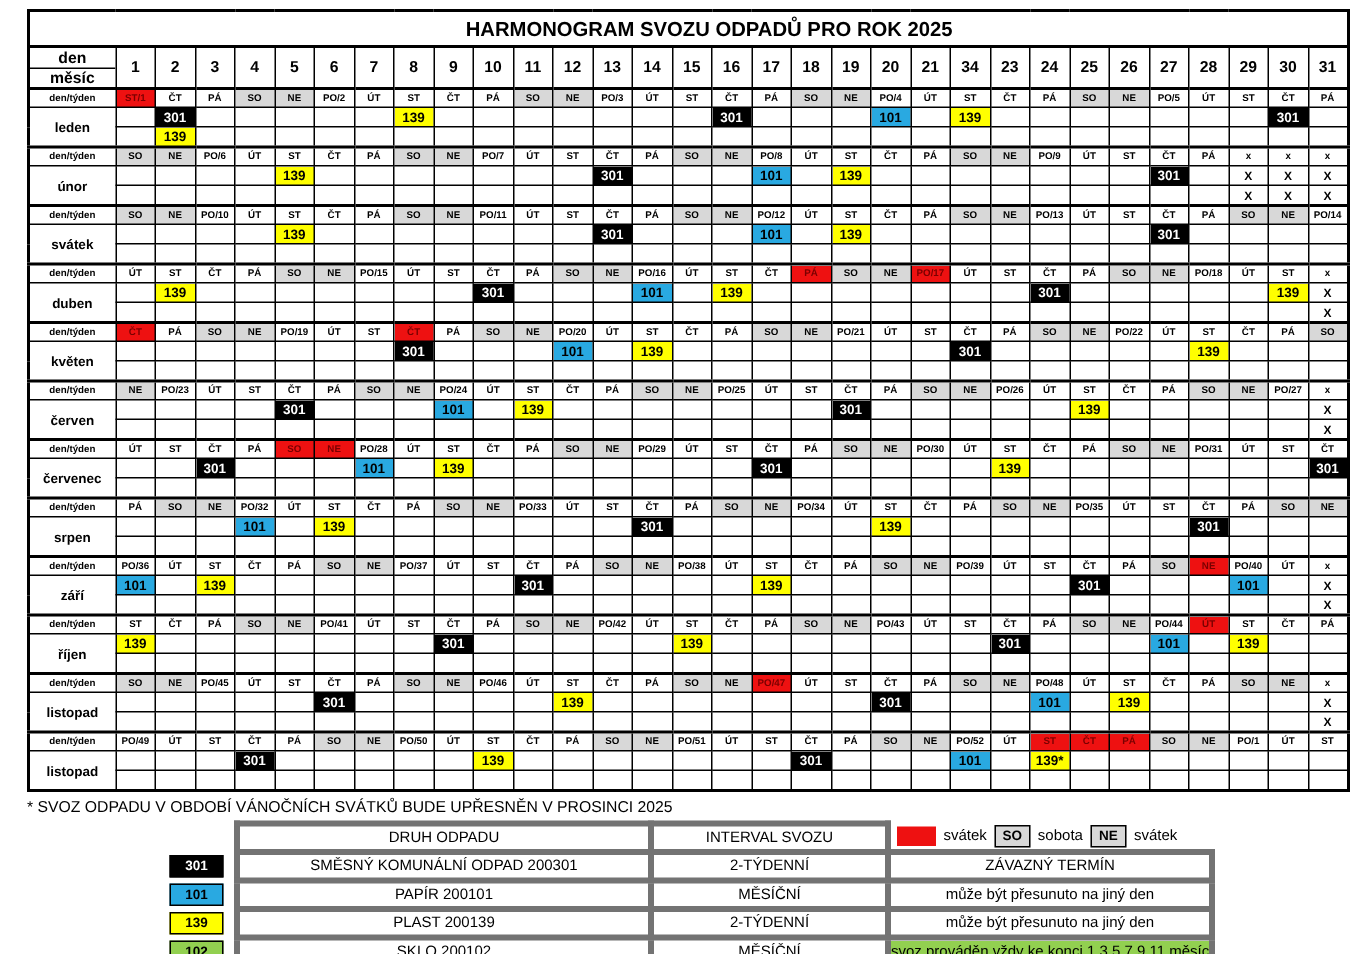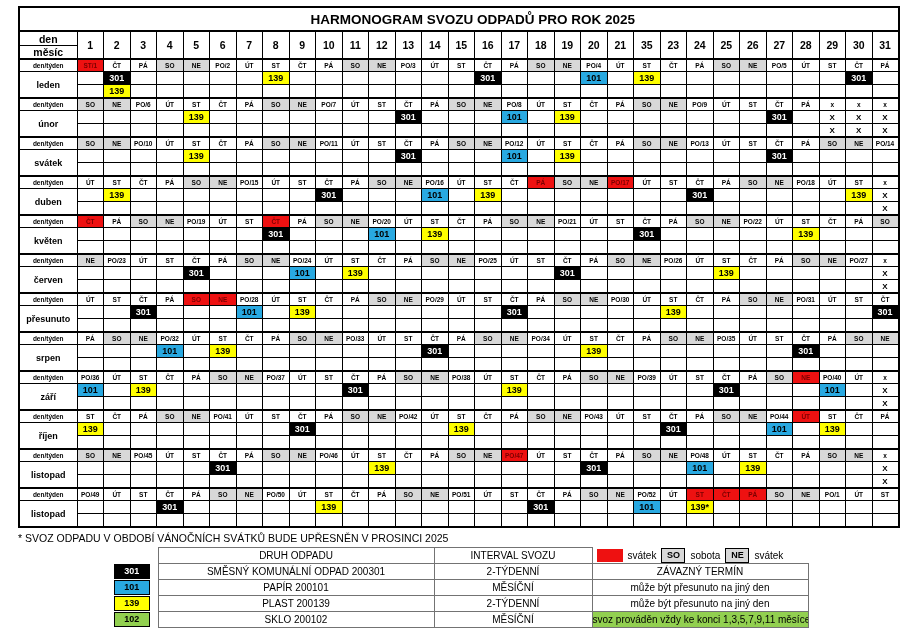--- a/index.html
+++ b/index.html
@@ -18,21 +18,21 @@
   .datarow td{height:12px;font-size:9px;font-weight:bold;}
   .monthcell{font-size:11px;font-weight:bold;}
   td.g{background:var(--gray,#d8d8d8);}
   td.r{background:var(--red,#f00);color:#7a0000;}
   td.k{background:#000;color:#fff;}
   td.y{background:var(--yellow,#ff0);}
   td.b{background:var(--blue,#29a9e1);}
   td.x{font-size:8px;}
   .footnote{font-weight:normal;font-size:10.5px;margin:4px 0 3px 0;}
   table.leg{margin-left:88px;width:702px;}
-  .leg td{border:1px solid #737373;text-align:center;vertical-align:middle;padding:0;
+  .leg td{border:4px solid #737373;text-align:center;vertical-align:middle;padding:0;
     height:15px;font-size:10px;overflow:hidden;white-space:nowrap;}
   .leg td.nb{border:none;}
   .codebox{display:inline-block;width:34px;height:13px;line-height:13px;border:1px solid #000;
     font-size:9px;font-weight:bold;}
   .legnote{font-size:9px;}
   .holleg{display:flex;align-items:center;gap:5px;justify-content:flex-start;padding-left:4px;
     font-size:10px;border:none;}
   .swatch{display:inline-block;width:26px;height:13px;background:var(--red,#f00);}
   .abbr{display:inline-block;width:22px;height:13px;line-height:13px;background:var(--gray,#d8d8d8);
     border:1px solid #000;font-weight:bold;text-align:center;font-size:9px;}
@@ -99,21 +99,21 @@
           <td>12</td>
           <td>13</td>
           <td>14</td>
           <td>15</td>
           <td>16</td>
           <td>17</td>
           <td>18</td>
           <td>19</td>
           <td>20</td>
           <td>21</td>
-          <td>35</td>
+          <td>34</td>
           <td>23</td>
           <td>24</td>
           <td>25</td>
           <td>26</td>
           <td>27</td>
           <td>28</td>
           <td>29</td>
           <td>30</td>
           <td>31</td>
         </tr>
@@ -751,21 +751,21 @@
           <td>ČT</td>
           <td>PÁ</td>
           <td class="g">SO</td>
           <td class="g">NE</td>
           <td>PO/31</td>
           <td>ÚT</td>
           <td>ST</td>
           <td>ČT</td>
         </tr>
         <tr class="datarow">
-          <td class="monthcell" rowspan="2">přesunuto</td>
+          <td class="monthcell" rowspan="2">červenec</td>
           <td></td>
           <td></td>
           <td class="k">301</td>
           <td></td>
           <td></td>
           <td></td>
           <td class="b">101</td>
           <td></td>
           <td class="y">139</td>
           <td></td>

